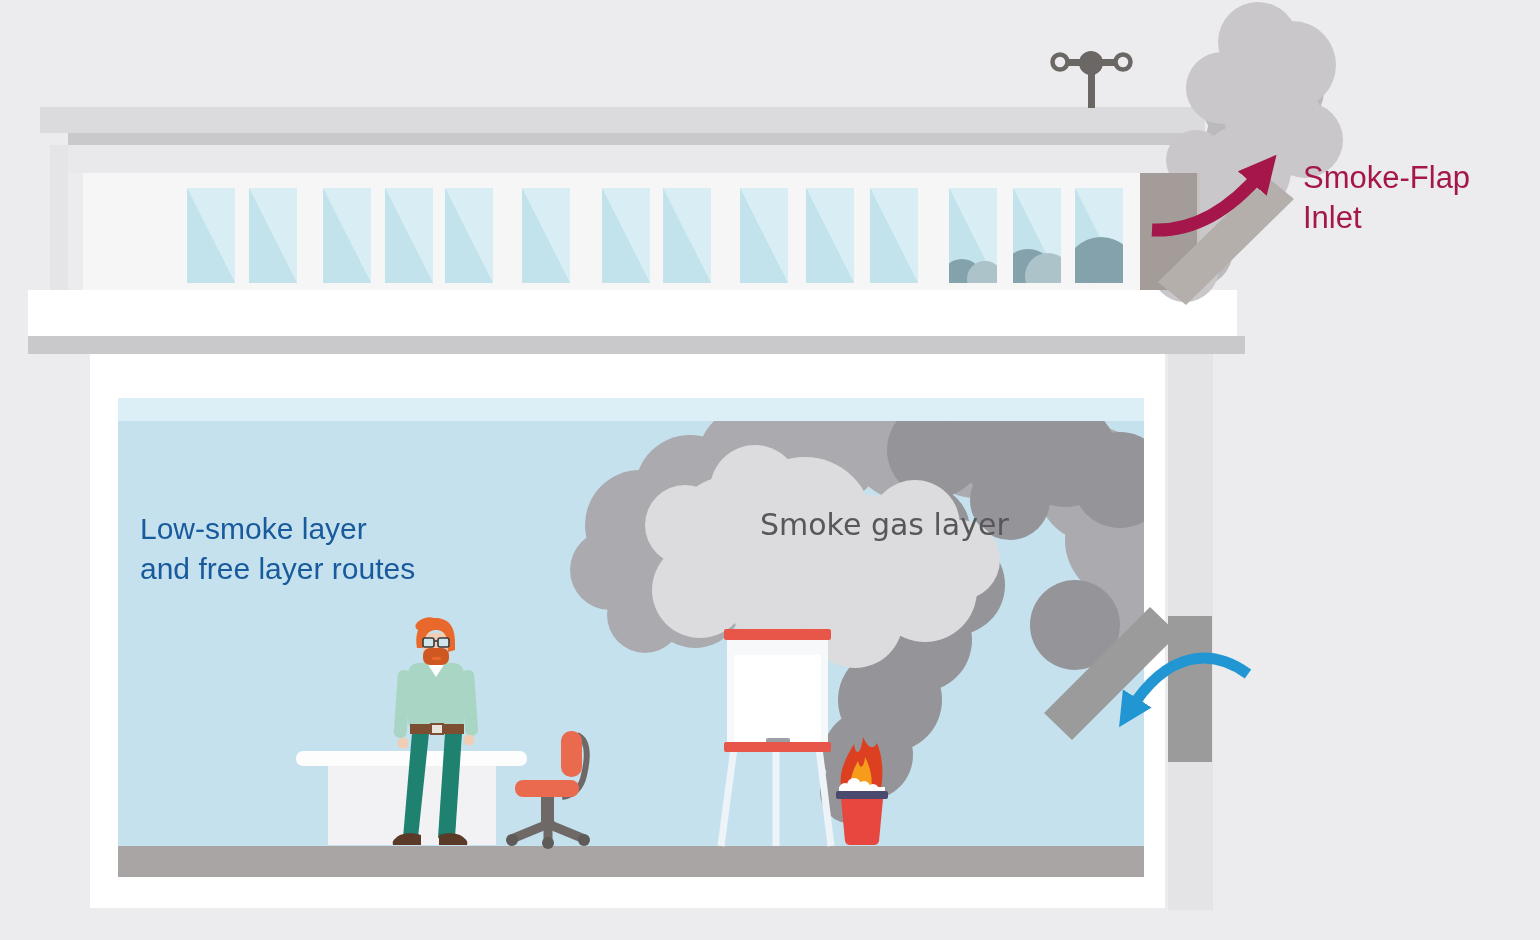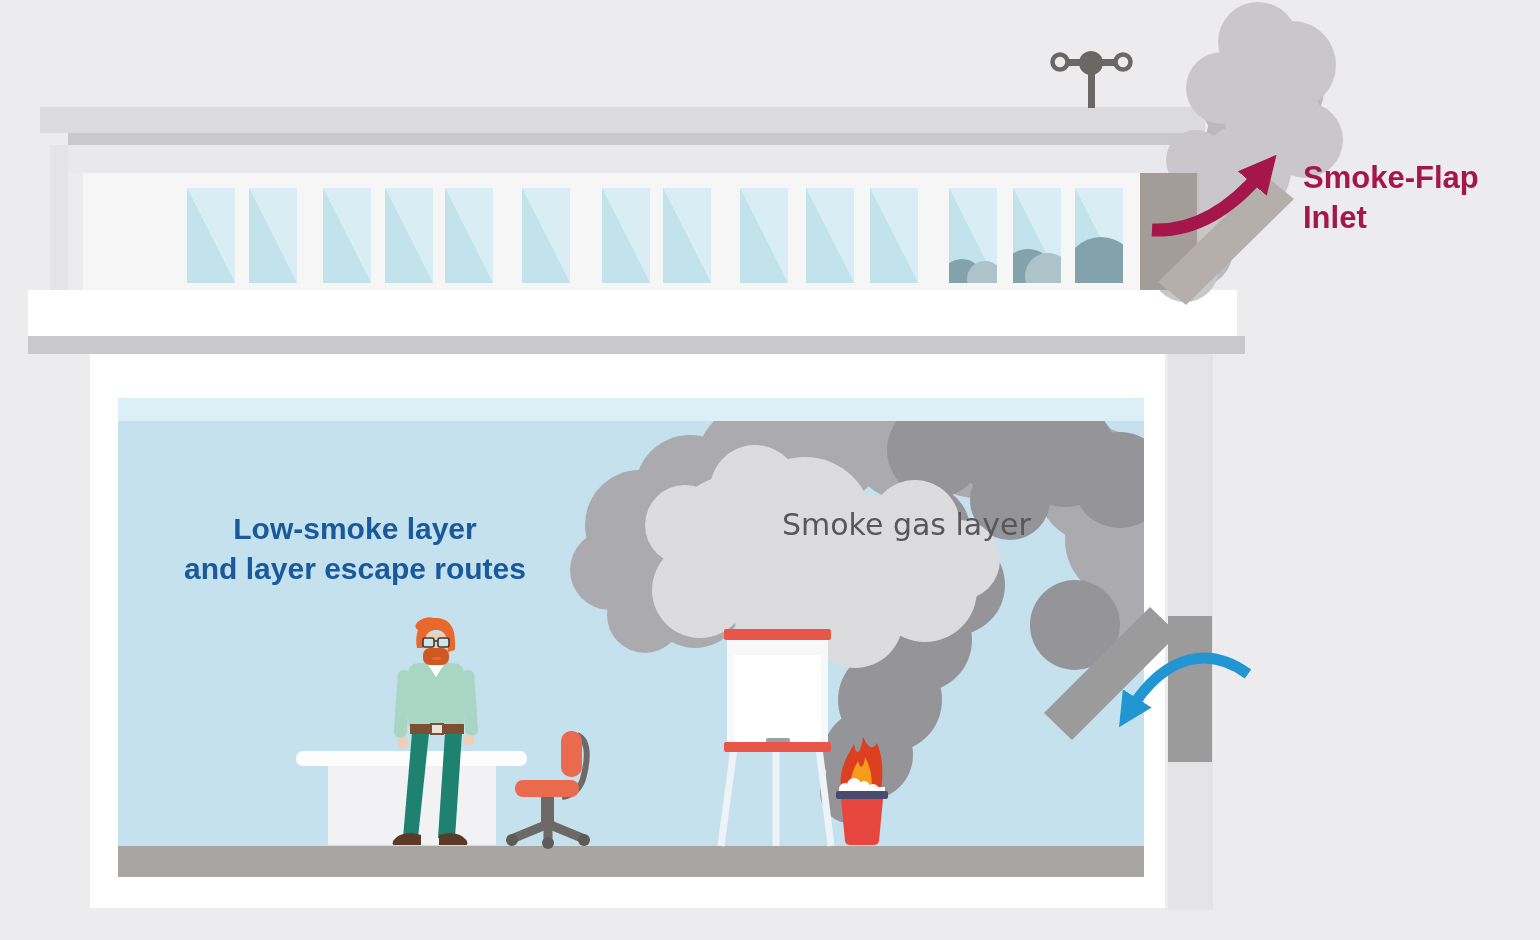--- a/index.html
+++ b/index.html
@@ -24,26 +24,26 @@
   .beam-white{left:28px;top:290px;width:1209px;height:46px;background:#ffffff;}
   .beam-gray{left:28px;top:336px;width:1217px;height:18px;background:#c9c9cc;}
   .wall-lower{left:90px;top:354px;width:1075px;height:554px;background:#ffffff;}
   .right-strip{left:1168px;top:354px;width:45px;height:556px;background:#e4e4e6;}
   .room{left:118px;top:398px;width:1026px;height:479px;background:#c5e1ee;}
   .room-topstrip{left:0;top:0;width:100%;height:23px;background:#dceef6;position:absolute;}
   .room-floor{left:0;bottom:0;width:100%;height:31px;background:#a8a5a4;position:absolute;}
   
   svg.art{position:absolute;left:0;top:0;width:1540px;height:940px;z-index:4;pointer-events:none;}
   
-  .label{position:absolute;z-index:6;font-weight:bold;white-space:nowrap;}
+  .label{position:absolute;z-index:6;font-weight:normal;white-space:nowrap;}
   .label-smoke-flap{left:1303px;top:158px;font-size:31px;line-height:40px;color:#a5164a;}
   .label-fresh-air{left:1262px;top:668px;font-size:31px;line-height:40px;color:#2196d3;}
-  .label-low-smoke{left:140px;top:509px;width:430px;text-align:center;font-size:30px;line-height:40px;color:#185a9b;}
+  .label-low-smoke{left:140px;top:509px;width:430px;text-align:left;font-size:30px;line-height:40px;color:#185a9b;}
   .label-smoke-gas{left:760px;top:507px;font-size:30px;font-weight:normal;color:#58585a;
-                   font-family:"DejaVu Sans","Liberation Sans",sans-serif;margin-left:22px;}
+                   font-family:"DejaVu Sans","Liberation Sans",sans-serif;}
 </style>
 </head>
 <body>
 
 <div class="stage">
 
   <div class="abs roof-cap"></div>
   <div class="abs roof-band-dark"></div>
   <div class="abs roof-band-light"></div>
   <div class="abs roof-left-strip"></div>
@@ -265,17 +265,17 @@
     <path d="M1152 230 C1194 232 1230 210 1262 172" fill="none" stroke="#a5164a" stroke-width="13" marker-end="url(#mkC)"></path>
     <path d="M1248 674 C1212 648 1168 650 1130 710" fill="none" stroke="#2196d3" stroke-width="11" marker-end="url(#mkB)"></path>
   </svg>
 
   <div class="label label-smoke-flap">
     <div>Smoke-Flap</div>
     <div>Inlet</div>
   </div>
   <div class="label label-low-smoke">
     <div>Low-smoke layer</div>
-    <div>and layer escape routes</div>
+    <div>and free layer routes</div>
   </div>
   <div class="label label-smoke-gas">Smoke gas layer</div>
 
 </div>
 
 </body></html>

